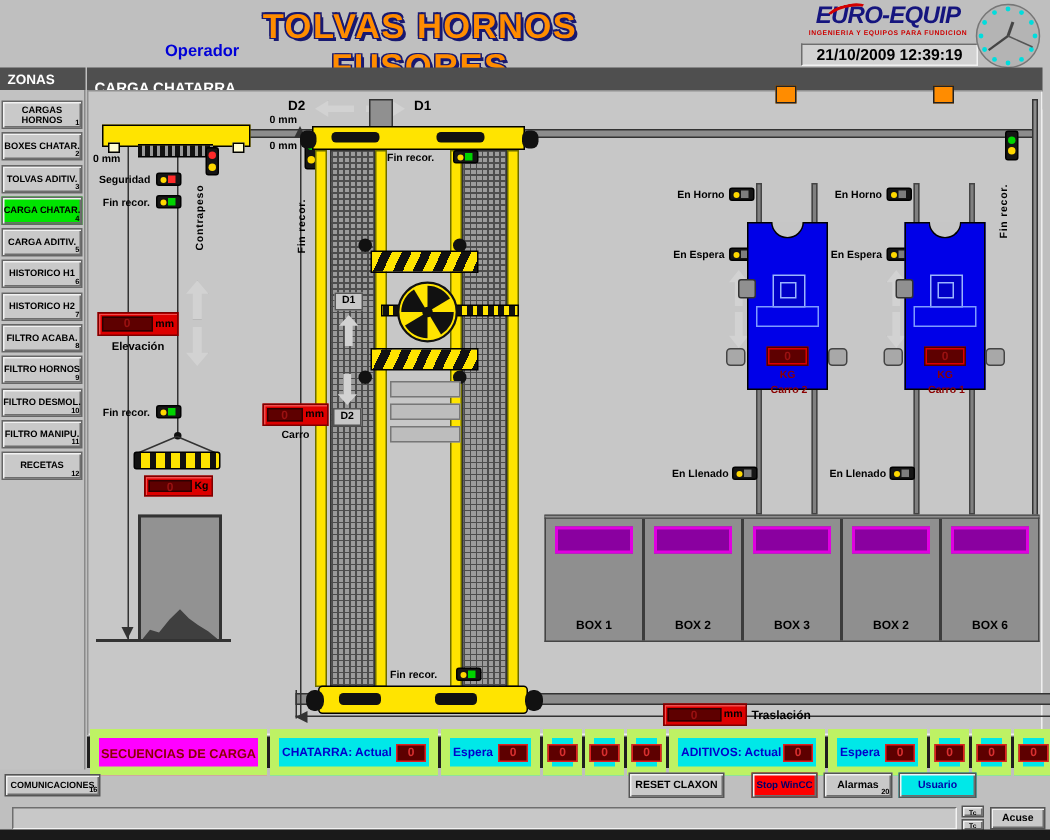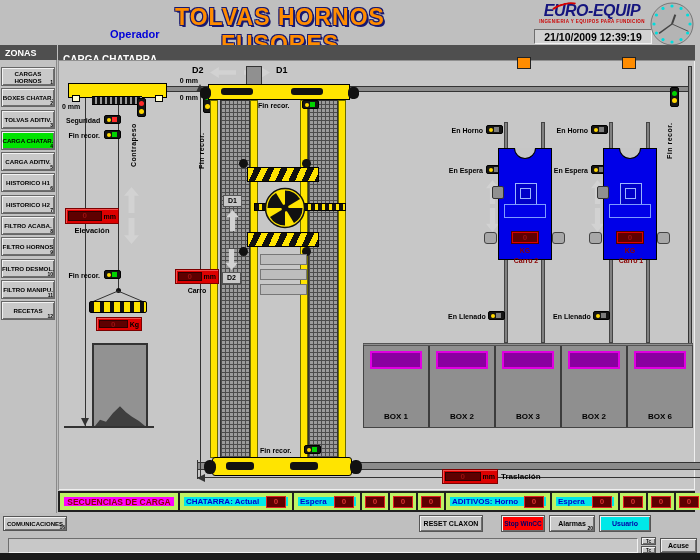--- a/index.html
+++ b/index.html
@@ -83,21 +83,21 @@
 .hook{position:absolute;width:12px;height:13px;background:#909090;border:1px solid #333;border-radius:2px;}
 .bracket{position:absolute;width:13px;height:12px;background:#a8a8a8;border:1px solid #444;border-radius:3px;}
 
 .boxrow{position:absolute;left:305px;top:283px;width:330px;height:85px;display:flex;border:1px solid #444;border-top:3px double #555;background:#8f8f8f;}
 .sbox{position:relative;flex:1;border-right:2px solid #3c3c3c;}
 .sbox:last-child{border-right:none;}
 .sbox .mag{position:absolute;left:6px;top:5px;right:6px;height:18px;background:#8a00a0;border:2px solid #e000e0;}
 .sbox .blb{position:absolute;left:0;bottom:6px;width:100%;text-align:center;font-size:8px;font-weight:bold;}
 
 .seqbar{position:absolute;left:58px;top:491px;width:637px;height:21px;background:#1f1f1f;display:flex;align-items:center;gap:2px;padding:0 2px;}
-.tile{height:17px;border:4px solid #bef264;display:flex;align-items:center;font-weight:bold;flex:none;}
+.tile{height:31px;border:6px solid #bef264;display:flex;align-items:center;font-weight:bold;flex:none;}
 .t-title{background:#ff00ff;color:#8b0000;font-size:8.5px;justify-content:center;width:118px;}
 .t-cyan{background:#00e8e8;color:#0000cd;font-size:8px;justify-content:space-between;padding:0 2px;}
 .sq-disp{width:20px;height:12px;background:#5e0000;border:1px solid #e02020;color:#d93030;font-size:8px;font-weight:bold;display:flex;align-items:center;justify-content:center;flex:none;}
 
 .btn3d{position:absolute;background:#c9c9c9;border:1px solid #555;box-shadow:inset 1px 1px 0 #f2f2f2,inset -1px -1px 0 #6e6e6e;font-family:inherit;font-weight:bold;color:#000;display:flex;align-items:center;justify-content:center;cursor:pointer;}
 .bnum{position:absolute;right:1px;bottom:0;font-size:5px;}
 .alarmline{position:absolute;left:8px;top:538px;width:630px;height:15px;background:#c8c8c8;border:1px solid;border-color:#6e6e6e #f2f2f2 #f2f2f2 #6e6e6e;}
 .blackstrip{position:absolute;left:0;top:553px;width:700px;height:7px;background:#1a1a1a;}
 </style>
 </head>
@@ -448,21 +448,21 @@
       <span class="sq-disp">0</span>
     </div>
     <span id="chatarra-extra" style="display:contents"><div class="tile t-cyan" style="width: 26px; justify-content: center;">
           <span class="sq-disp">0</span>
         </div><div class="tile t-cyan" style="width: 26px; justify-content: center;">
           <span class="sq-disp">0</span>
         </div><div class="tile t-cyan" style="width: 26px; justify-content: center;">
           <span class="sq-disp">0</span>
         </div></span>
     <div class="tile t-cyan" style="width:104px">
-      <span>ADITIVOS: Horno</span>
+      <span>ADITIVOS: Actual</span>
       <span class="sq-disp">0</span>
     </div>
     <div class="tile t-cyan" style="width:66px">
       <span>Espera</span>
       <span class="sq-disp">0</span>
     </div>
     <span id="aditivos-extra" style="display:contents"><div class="tile t-cyan" style="width: 26px; justify-content: center;">
           <span class="sq-disp">0</span>
         </div><div class="tile t-cyan" style="width: 26px; justify-content: center;">
           <span class="sq-disp">0</span>

